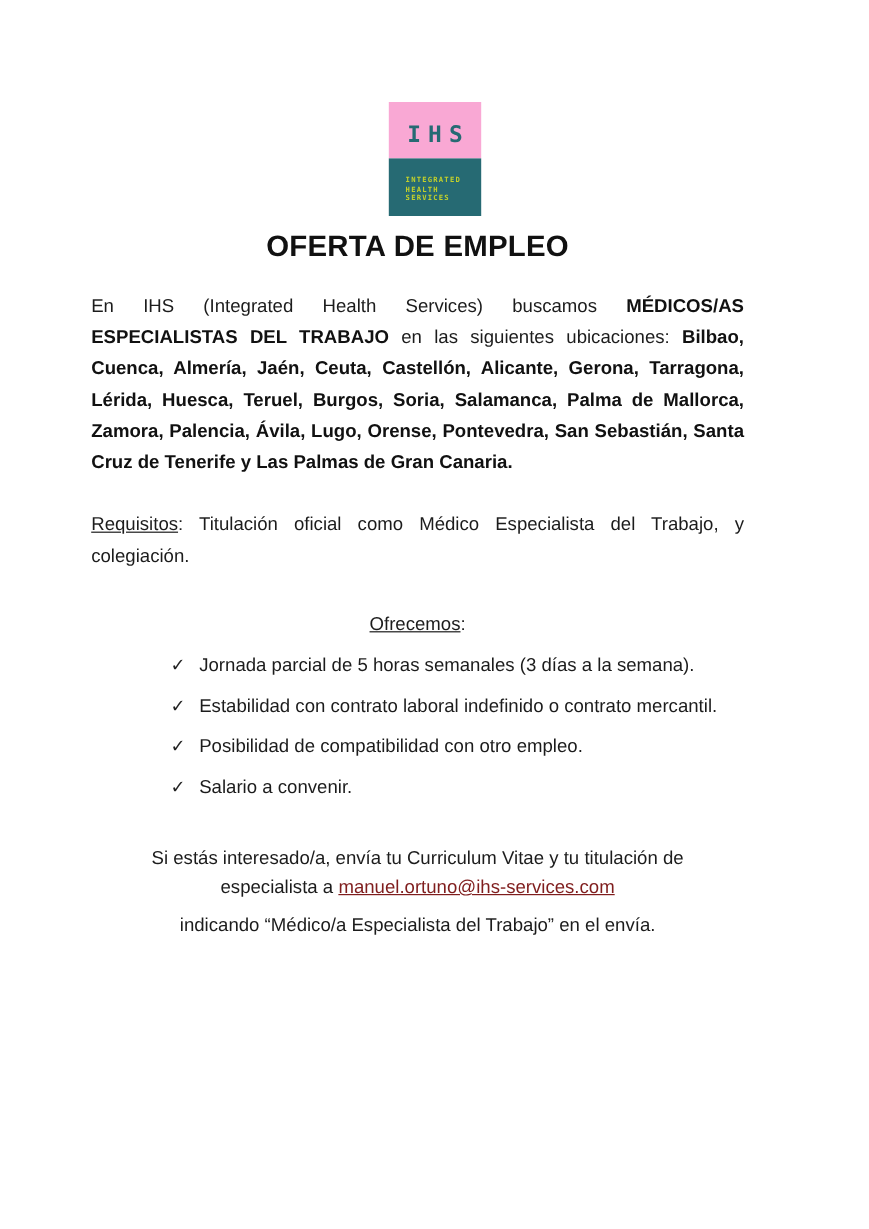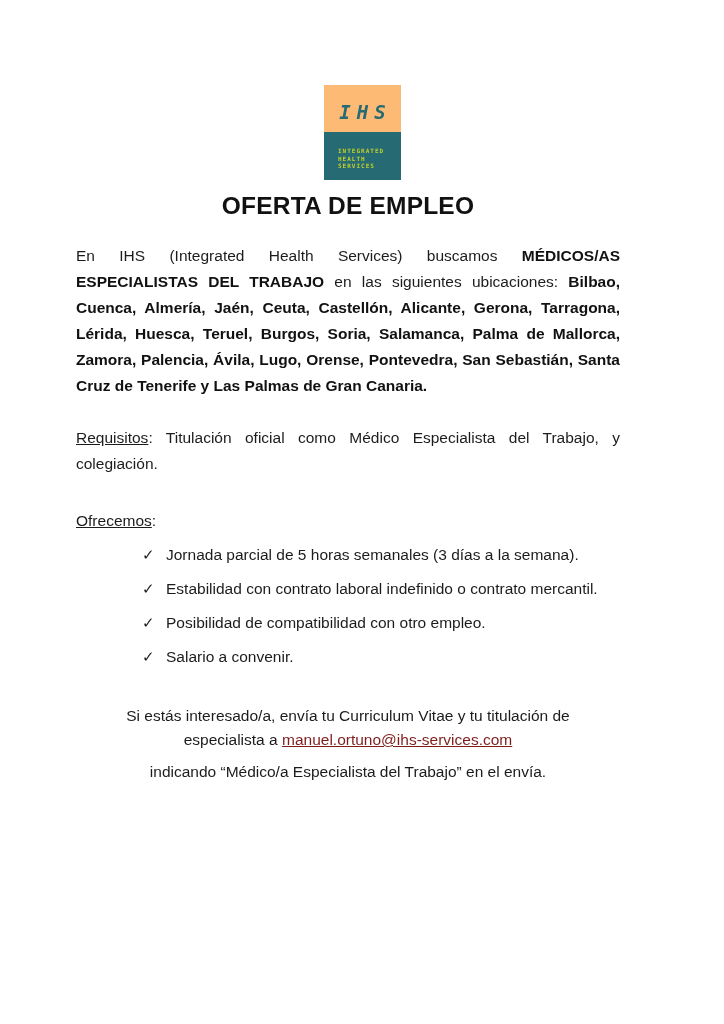--- a/index.html
+++ b/index.html
@@ -30,21 +30,21 @@
     font-weight:bold; font-size:6px; line-height:7.5px;
     letter-spacing:1px; color:#c3d02a;
   }
 
   
   .content { padding:191px 104px 0 76px; }
   .doc-title {
     text-align:center; font-weight:bold; font-size:24.5px; line-height:30px;
     color:#111; letter-spacing:0.2px;
   }
-  .para { font-size:15.5px; line-height:26px; }
+  .para { font-size:15.5px; line-height:26px;text-align:center; }
   .justify { text-align:justify; }
   .intro { margin-top:22px; }
   .intro b, .para b { font-weight:bold; color:#111; }
   .section { margin-top:26px; }
   .section-ofrecemos { margin-top:31px; }
   .u { text-decoration:underline; }
 
   
   .benefits { list-style:none; margin-top:8px; padding-left:66px; }
   .benefits li { display:flex; margin-bottom:8px; font-size:15.5px; line-height:26px; }
@@ -59,21 +59,21 @@
   }
   .contact-p2 { margin-top:8px; font-size:15.5px; line-height:24px; }
   .email-link { text-decoration:underline; cursor:pointer; }
 </style>
 </head>
 <body>
 
 <div class="page">
 
   <div class="logo">
-    <div class="logo-top" style="background: #fdba74; font-style: italic;">
+    <div class="logo-top" style="background: #f9a8d4;">
       <span class="logo-acronym" style="color: rgb(38, 106, 115);">IHS</span>
     </div>
     <div class="logo-bottom" style="background: rgb(38, 106, 115);">
       <div class="logo-sub" style="color: rgb(195, 208, 42);">INTEGRATED</div>
       <div class="logo-sub" style="color: rgb(195, 208, 42);">HEALTH</div>
       <div class="logo-sub" style="color: rgb(195, 208, 42);">SERVICES</div>
     </div>
   </div>
 
   <div class="content">

